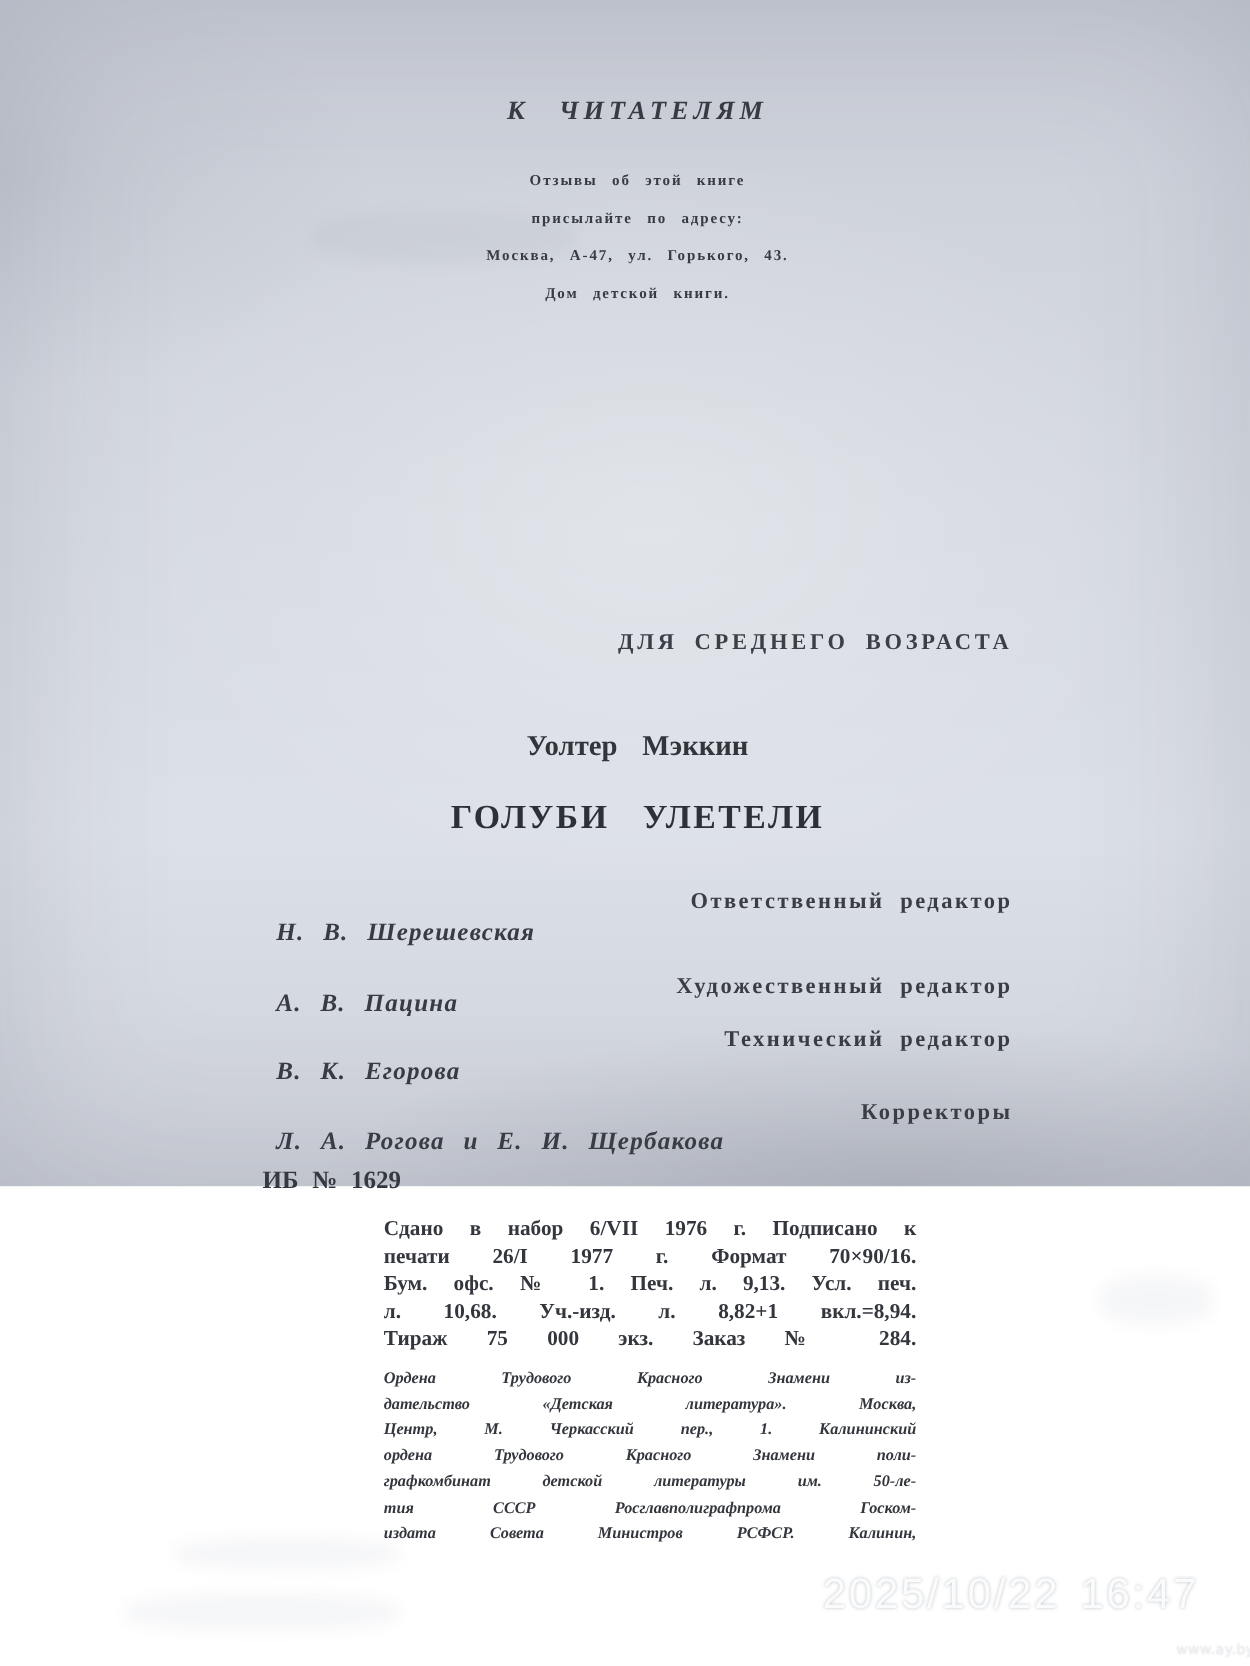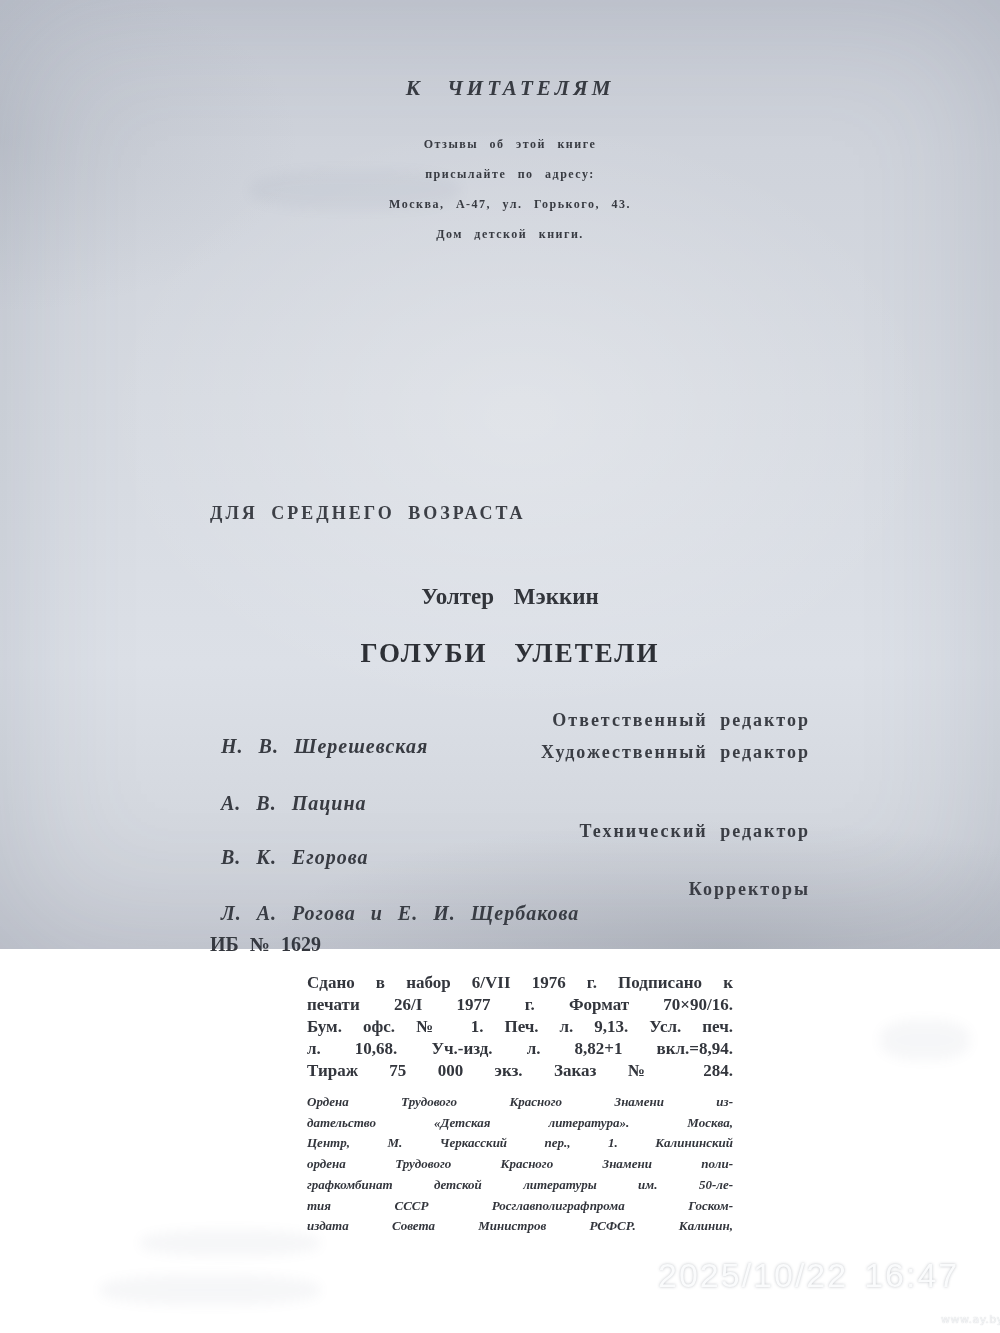--- a/index.html
+++ b/index.html
@@ -30,21 +30,21 @@
   .to-readers { position: absolute; left: 210px; top: 76px; width: 600px; text-align: center; }
   .colophon-heading {
     font-style: italic; font-size: 21px; font-weight: bold;
     letter-spacing: 4px; word-spacing: 14px; color: #383b42;
   }
   .address { margin-top: 28px; font-size: 12px; font-weight: bold; line-height: 30px;
     letter-spacing: 1.5px; word-spacing: 7px; color: #383b42; }
 
   
   .audience {
-    position: absolute; left: 210px; top: 503px; width: 600px; text-align: left;
+    position: absolute; left: 210px; top: 503px; width: 600px; text-align: right;
     font-size: 18px; letter-spacing: 3px; word-spacing: 6px; color: #3c3f46; font-weight: bold;
   }
   .author {
     position: absolute; left: 210px; top: 584px; width: 600px; text-align: center;
     font-size: 23px; font-weight: bold; word-spacing: 14px; color: #32353b;
   }
   .book-title {
     position: absolute; left: 210px; top: 638px; width: 600px; text-align: center;
     font-size: 27px; font-weight: bold; letter-spacing: 2px; word-spacing: 18px; color: #2d3036;
   }
@@ -107,21 +107,21 @@
     </div>
   </div>
 
   <div class="audience">ДЛЯ СРЕДНЕГО ВОЗРАСТА</div>
   <div class="author">Уолтер Мэккин</div>
   <div class="book-title">ГОЛУБИ УЛЕТЕЛИ</div>
 
   <div class="staff-role" style="top:710px;">Ответственный редактор</div>
   <div class="staff-name" style="top:735px;">Н. В. Шерешевская</div>
 
-  <div class="staff-role" style="top:742px;">Художественный редактор</div>
+  <div class="staff-role" style="top:778px;">Художественный редактор</div>
   <div class="staff-name" style="top:792px;">А. В. Пацина</div>
 
   <div class="staff-role" style="top:821px;">Технический редактор</div>
   <div class="staff-name" style="top:846px;">В. К. Егорова</div>
 
   <div class="staff-role" style="top:879px;">Корректоры</div>
   <div class="staff-name" style="top:902px;">Л. А. Рогова и Е. И. Щербакова</div>
 
   <div class="ib-number">ИБ № 1629</div>
 

